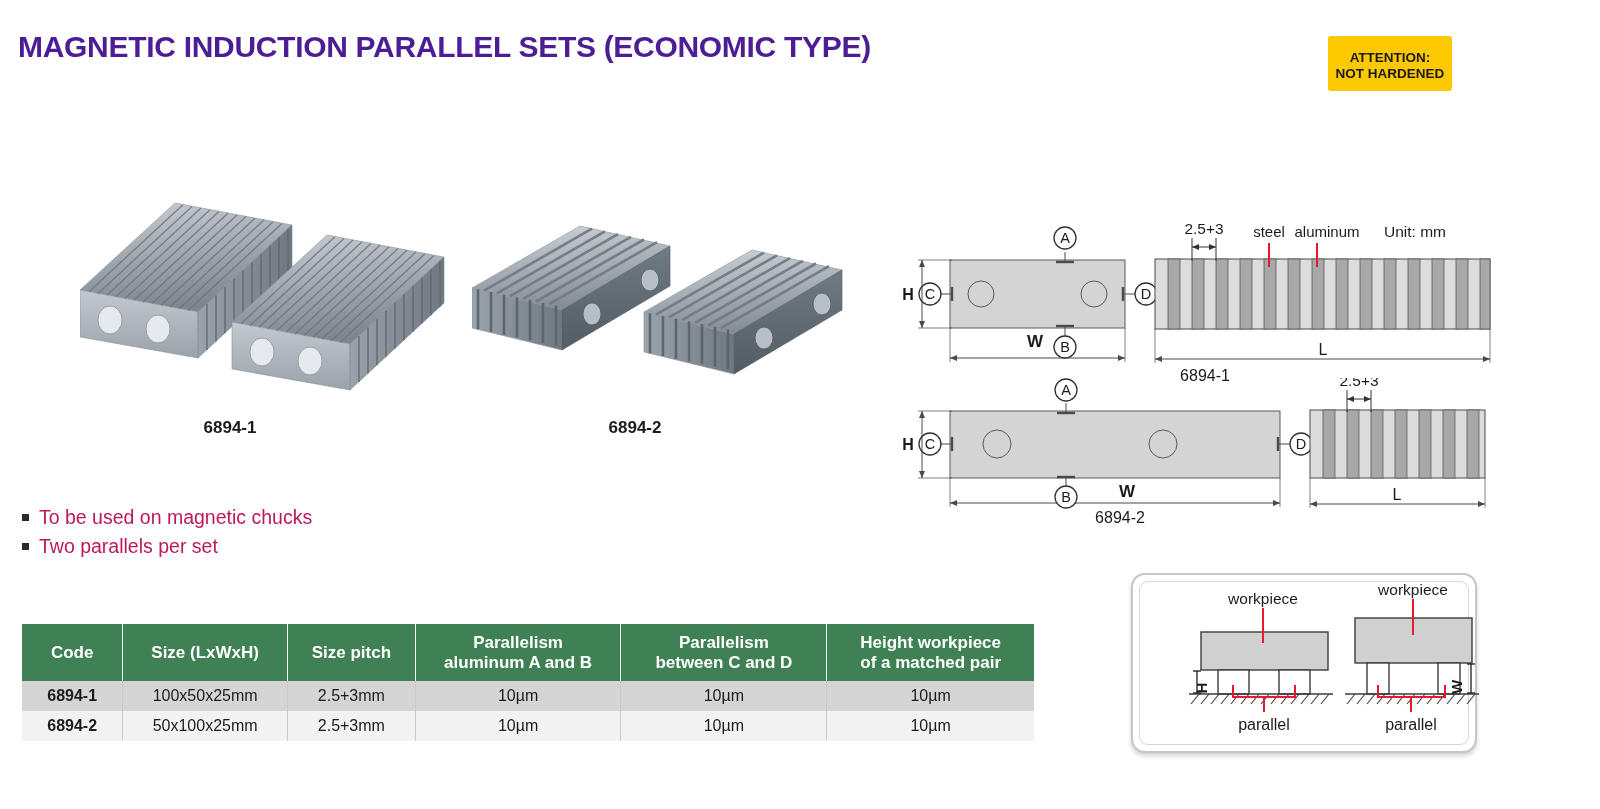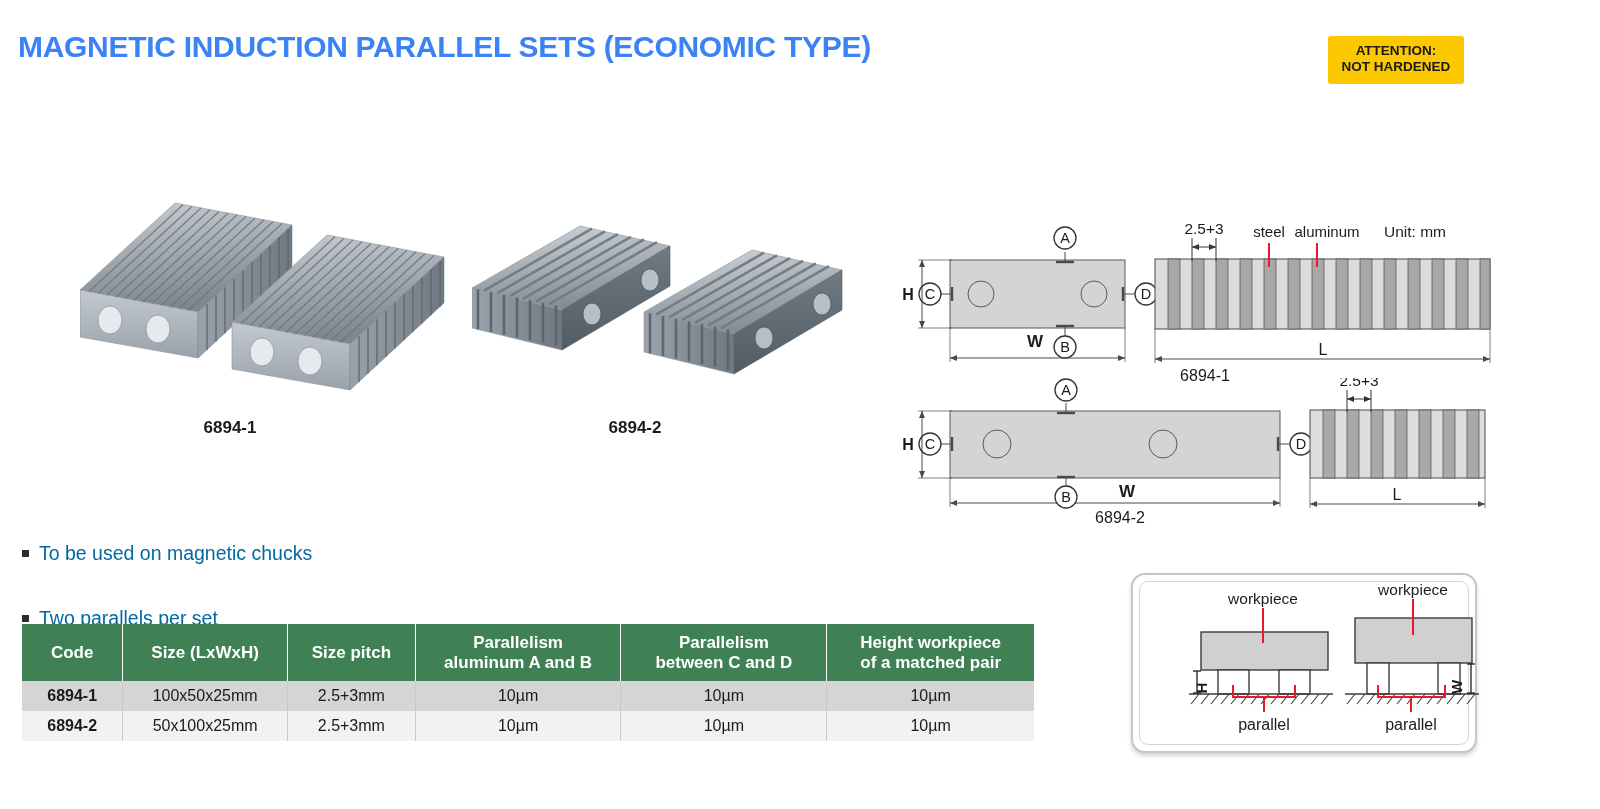--- a/index.html
+++ b/index.html
@@ -12,45 +12,45 @@
     color:#1a1a1a;
     position:relative;
     overflow:hidden;
   }
   .page { position:relative; width:1600px; height:809px; }
 
   
   .title {
     position:absolute; left:18px; top:30px;
     font-size:30px; font-weight:bold; letter-spacing:-0.3px;
-    color:#3b82f6; white-space:nowrap;
+    color:#4c1d95; white-space:nowrap;
   }
   .attention {
     position:absolute; left:1328px; top:36px;
-    width:136px; padding:7px 4px 8px;
+    width:124px; padding:14px 4px 8px;
     background:#fcc800; border-radius:3px;
     text-align:center; line-height:1.22;
     font-size:13.5px; font-weight:bold; color:#1a1a1a;
   }
 
   
   .photo { position:absolute; }
   .caption {
     position:absolute; font-size:17px; font-weight:bold; color:#1b1b1b;
     text-align:center;
   }
 
   
   .bullets { position:absolute; left:22px; top:504px; }
   .bullet-row { display:flex; align-items:baseline; margin-bottom:3px; }
   .bullet-sq {
     width:7px; height:7px; background:#2b2b2b; margin-right:10px;
     flex:0 0 auto; position:relative; top:-3px;
   }
-  .bullet-text { font-size:19.5px; color:#0369a1; line-height:1.35;margin-top:36px; }
+  .bullet-text { font-size:19.5px; color:#be185d; line-height:1.35; }
 
   
   .spec-table {
     position:absolute; left:22px; top:624px;
     border-collapse:collapse; width:1012px;
     font-size:16px;
   }
   .spec-table th {
     background:#3f8055; color:#ffffff; font-weight:bold;
     padding:9px 6px; line-height:1.15; text-align:center;

